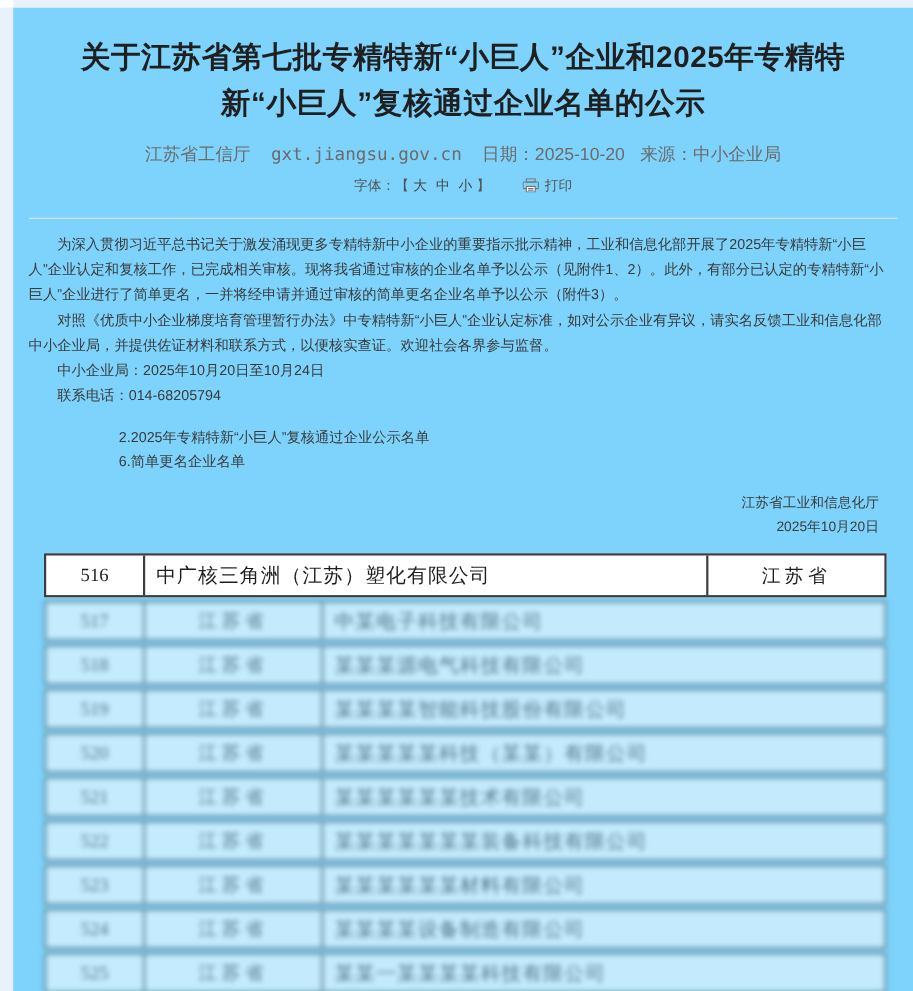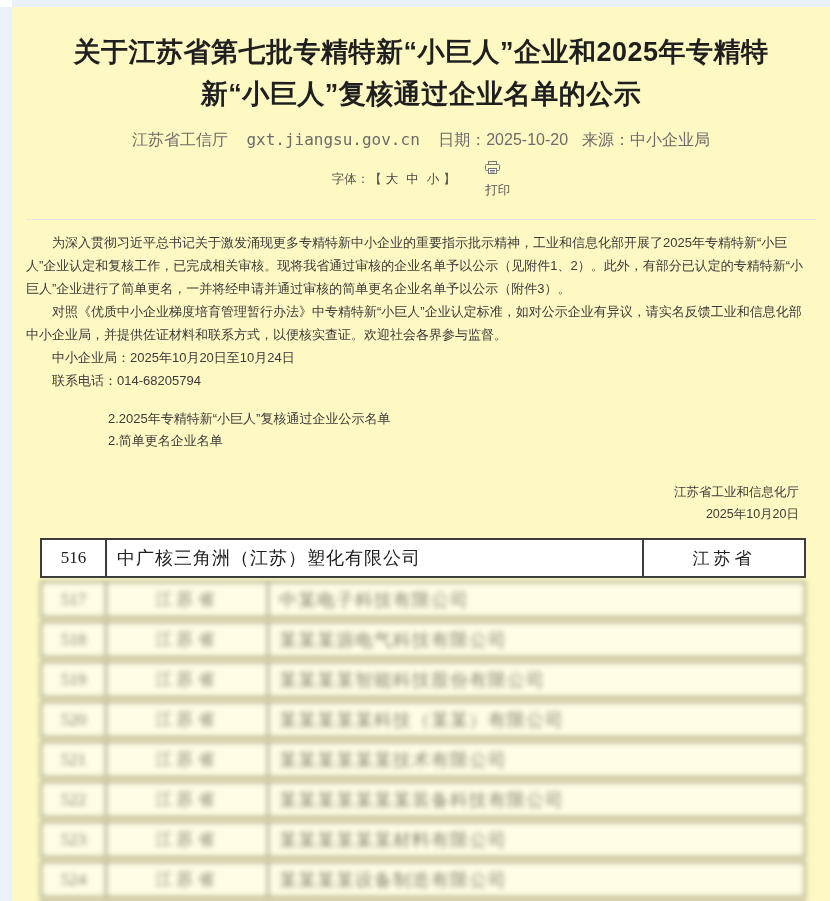--- a/index.html
+++ b/index.html
@@ -6,61 +6,61 @@
   body{
     width:830px;height:901px;overflow:hidden;position:relative;
     background:#ffffff;
     font-family:"Liberation Sans","DejaVu Sans",sans-serif;
     color:#333;
   }
   .strip-top{position:absolute;left:12px;top:0;right:0;height:7px;background:#e9f2fb;}
   .strip-left{position:absolute;left:0;top:7px;width:12px;bottom:0;background:#e9f2fb;}
   .doc{
     position:absolute;left:12px;top:7px;right:0;bottom:0;
-    background:#fef9c3;overflow:hidden;
+    background:#7dd3fc;overflow:hidden;
   }
   .title{
     margin:24px 30px 0 30px;
     text-align:center;
     font-size:27px;font-weight:bold;color:#1f1f1f;
     line-height:42px;letter-spacing:.5px;
   }
   .meta{
     margin-top:15px;text-align:center;
     font-size:16px;color:#6b6b6b;
   }
   .meta span{margin:0 7px;}
   .meta .url{font-family:"DejaVu Sans Mono","Liberation Mono",monospace;}
   .fontbar{
     margin-top:10px;text-align:center;
     font-size:12.5px;color:#555;
   }
   .fontbar .sz{margin:0 4px;cursor:pointer;color:#444;}
-  .fontbar .print{margin-left:26px;cursor:pointer;color:#555;display:inline-flex;align-items:flex-start;gap:5px;vertical-align:middle;flex-direction:column;}
+  .fontbar .print{margin-left:26px;cursor:pointer;color:#555;display:inline-flex;align-items:flex-end;gap:5px;vertical-align:middle;}
   .printer-icon{display:inline-block;}
   .divider{margin:20px 14px 0 14px;border-bottom:1px solid #e4e4e4;}
   .content{padding:11px 19px 0 14px;font-size:13px;line-height:23px;color:#3a3a3a;}
   .content p{margin:0;text-indent:2em;}
   .plain-line{margin:0;text-indent:2em;}
   .attachments{margin-top:16px;}
   .attachments .att-line{margin:0;line-height:22px;}
   .attachments .att-first{padding-left:19px;}
   .attachments .att-rest{padding-left:56px;}
   .att-link{color:#3a3a3a;text-decoration:none;cursor:pointer;}
-  .signature{margin-top:29px;padding-right:12px;text-align:right;line-height:22px;font-size:12.5px;color:#3a3a3a;}
+  .signature{margin-top:15px;padding-right:12px;text-align:right;line-height:22px;font-size:12.5px;color:#3a3a3a;}
   .tbl{margin:13px 0 0 28px;width:766px;font-family:"Liberation Serif","DejaVu Serif",serif;}
   .tbl-row{
     display:flex;align-items:stretch;box-sizing:border-box;
     border:2px solid #3c3c3c;height:40px;background:#fff;
   }
   .tbl-row + .tbl-row{margin-top:3px;}
   .blurred-wrap{filter:blur(2.4px);opacity:.55;}
   .blurred-wrap .tbl-row{margin-top:3px;height:37px;border-color:#4a4a4a;}
   .cell{display:flex;align-items:center;box-sizing:border-box;font-size:17px;color:#1e1e1e;}
-  .cell-no{width:63px;justify-content:center;}
+  .cell-no{width:88px;justify-content:center;}
   .cell-prov{width:162px;justify-content:center;border-left:2px solid #3c3c3c;letter-spacing:4px;}
   .cell-comp{flex:1;border-left:2px solid #3c3c3c;padding-left:10px;font-size:18px;letter-spacing:1px;}
   .blurred-wrap .cell-prov,.blurred-wrap .cell-comp{border-left-color:#4a4a4a;}
 </style>
 </head>
 <body>
 
 <div class="strip-top"></div>
 <div class="strip-left"></div>
 
@@ -93,21 +93,21 @@
   <div class="divider"></div>
 
   <div class="content">
     <p>为深入贯彻习近平总书记关于激发涌现更多专精特新中小企业的重要指示批示精神，工业和信息化部开展了2025年专精特新“小巨人”企业认定和复核工作，已完成相关审核。现将我省通过审核的企业名单予以公示（见附件1、2）。此外，有部分已认定的专精特新“小巨人”企业进行了简单更名，一并将经申请并通过审核的简单更名企业名单予以公示（附件3）。</p>
     <p>对照《优质中小企业梯度培育管理暂行办法》中专精特新“小巨人”企业认定标准，如对公示企业有异议，请实名反馈工业和信息化部中小企业局，并提供佐证材料和联系方式，以便核实查证。欢迎社会各界参与监督。</p>
     <p class="plain-line">中小企业局：2025年10月20日至10月24日</p>
     <p class="plain-line">联系电话：014-68205794</p>
 
     <div class="attachments">
       <p class="att-line att-rest"><span class="att-link">2.2025年专精特新“小巨人”复核通过企业公示名单</span></p>
-      <p class="att-line att-rest"><span class="att-link">2.简单更名企业名单</span></p>
+      <p class="att-line att-rest"><span class="att-link">6.简单更名企业名单</span></p>
     </div>
 
     <div class="signature">
       <div>江苏省工业和信息化厅</div>
       <div>2025年10月20日</div>
     </div>
   </div>
 
   <div class="tbl">
     <div class="tbl-row">

